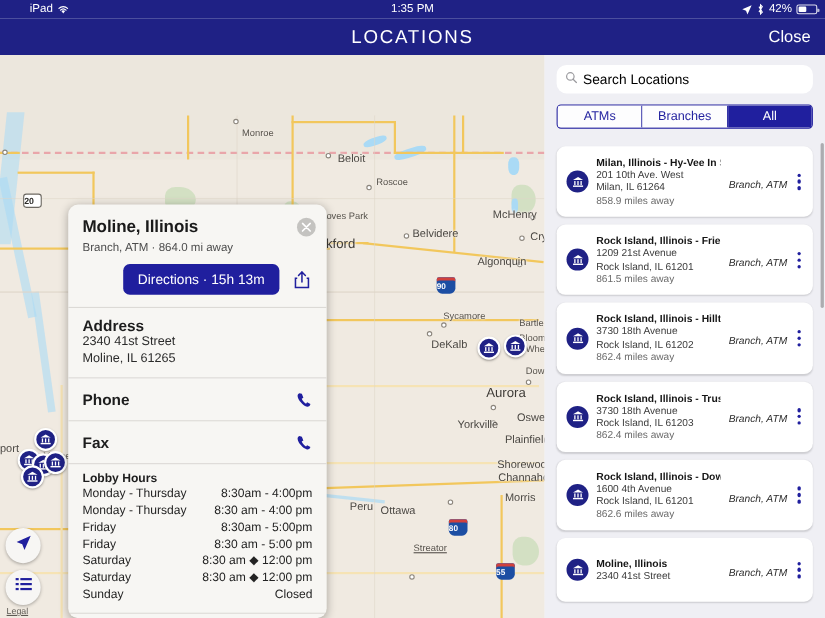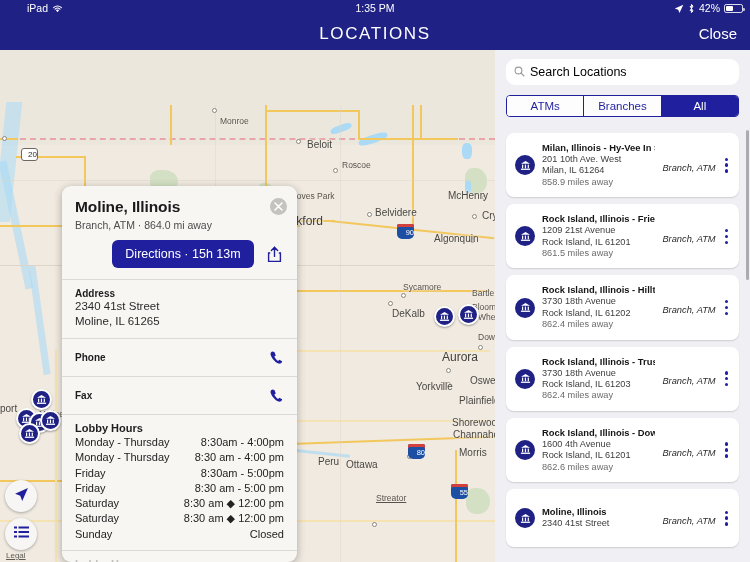--- a/index.html
+++ b/index.html
@@ -70,21 +70,21 @@
   }
   .m-label.big { font-size: 12px; color: #3f3c37; font-weight: 400; }
   .m-label.mid { font-size: 10px; color: #4a4742; }
   .m-dot {
     position: absolute; width: 5px; height: 5px; border-radius: 50%;
     background: #fff; border: 1.2px solid #8b857c;
   }
   .shield {
     position: absolute; width: 17px; height: 13px; border-radius: 3px;
     background: #fff; border: 1.3px solid #6d6962; color: #2b2a27;
-    font-size: 8px; font-weight: 400; text-align: right; line-height: 11px;
+    font-size: 8px; font-weight: 700; text-align: left; line-height: 11px; margin-top: 28px;
   }
   .shield.i {
     background: #1c4ea3; border: none; color: #fff; width: 17px; height: 15px;
     border-radius: 2px 2px 5px 5px; line-height: 17px; font-size: 7.5px;
     box-shadow: inset 0 3px 0 #d1403c;
   }
   .pin {
     position: absolute; width: 21px; height: 21px; border-radius: 50%;
     background: #1f2185; border: 2px solid #fff;
     box-shadow: 0 1px 2px rgba(0,0,0,.35);
@@ -115,21 +115,21 @@
     border-radius: 50%; background: #c4c3c0; display:flex; align-items:center; justify-content:center;
   }
   .co-actions { display: flex; align-items: center; gap: 10px; padding: 9px 13px 11px 13px; margin-left: 37px; }
   .btn-directions {
     flex: 1; background: #201f9e; color: #fff; border-radius: 6px;
     height: 28px; line-height: 28px; text-align: center; font-size: 12.5px;
   }
   .share-ico { width: 20px; display:flex; align-items:center; justify-content:center; }
   .co-sep { height: 1px; background: #dcdad6; }
   .co-section { padding: 8px 13px 9px 13px; position: relative; }
-  .co-lbl { font-size: 10px; font-weight: 700; color: #1d1d1d; }
+  .co-lbl { font-size: 14px; font-weight: 700; color: #1d1d1d; }
   .co-val { font-size: 11.5px; color: #2b2b2b; line-height: 15px; }
   .co-row { padding: 11px 13px; display: flex; align-items: center; justify-content: space-between; }
   .phone-ico { display: flex; }
   .hours { padding: 7px 13px 8px 13px; }
   .hours h4 { font-size: 11px; font-weight: 700; color: #1d1d1d; margin-bottom: 1px; }
   .hrow { display: flex; justify-content: space-between; font-size: 11px; color: #232323; line-height: 15.3px; }
   .hrow .d { white-space: nowrap; }
   .hrow .t { white-space: nowrap; }
   .hours-next { padding: 7px 13px; font-size: 11px; font-weight: 700; color: #1d1d1d; opacity: .25; }
 

